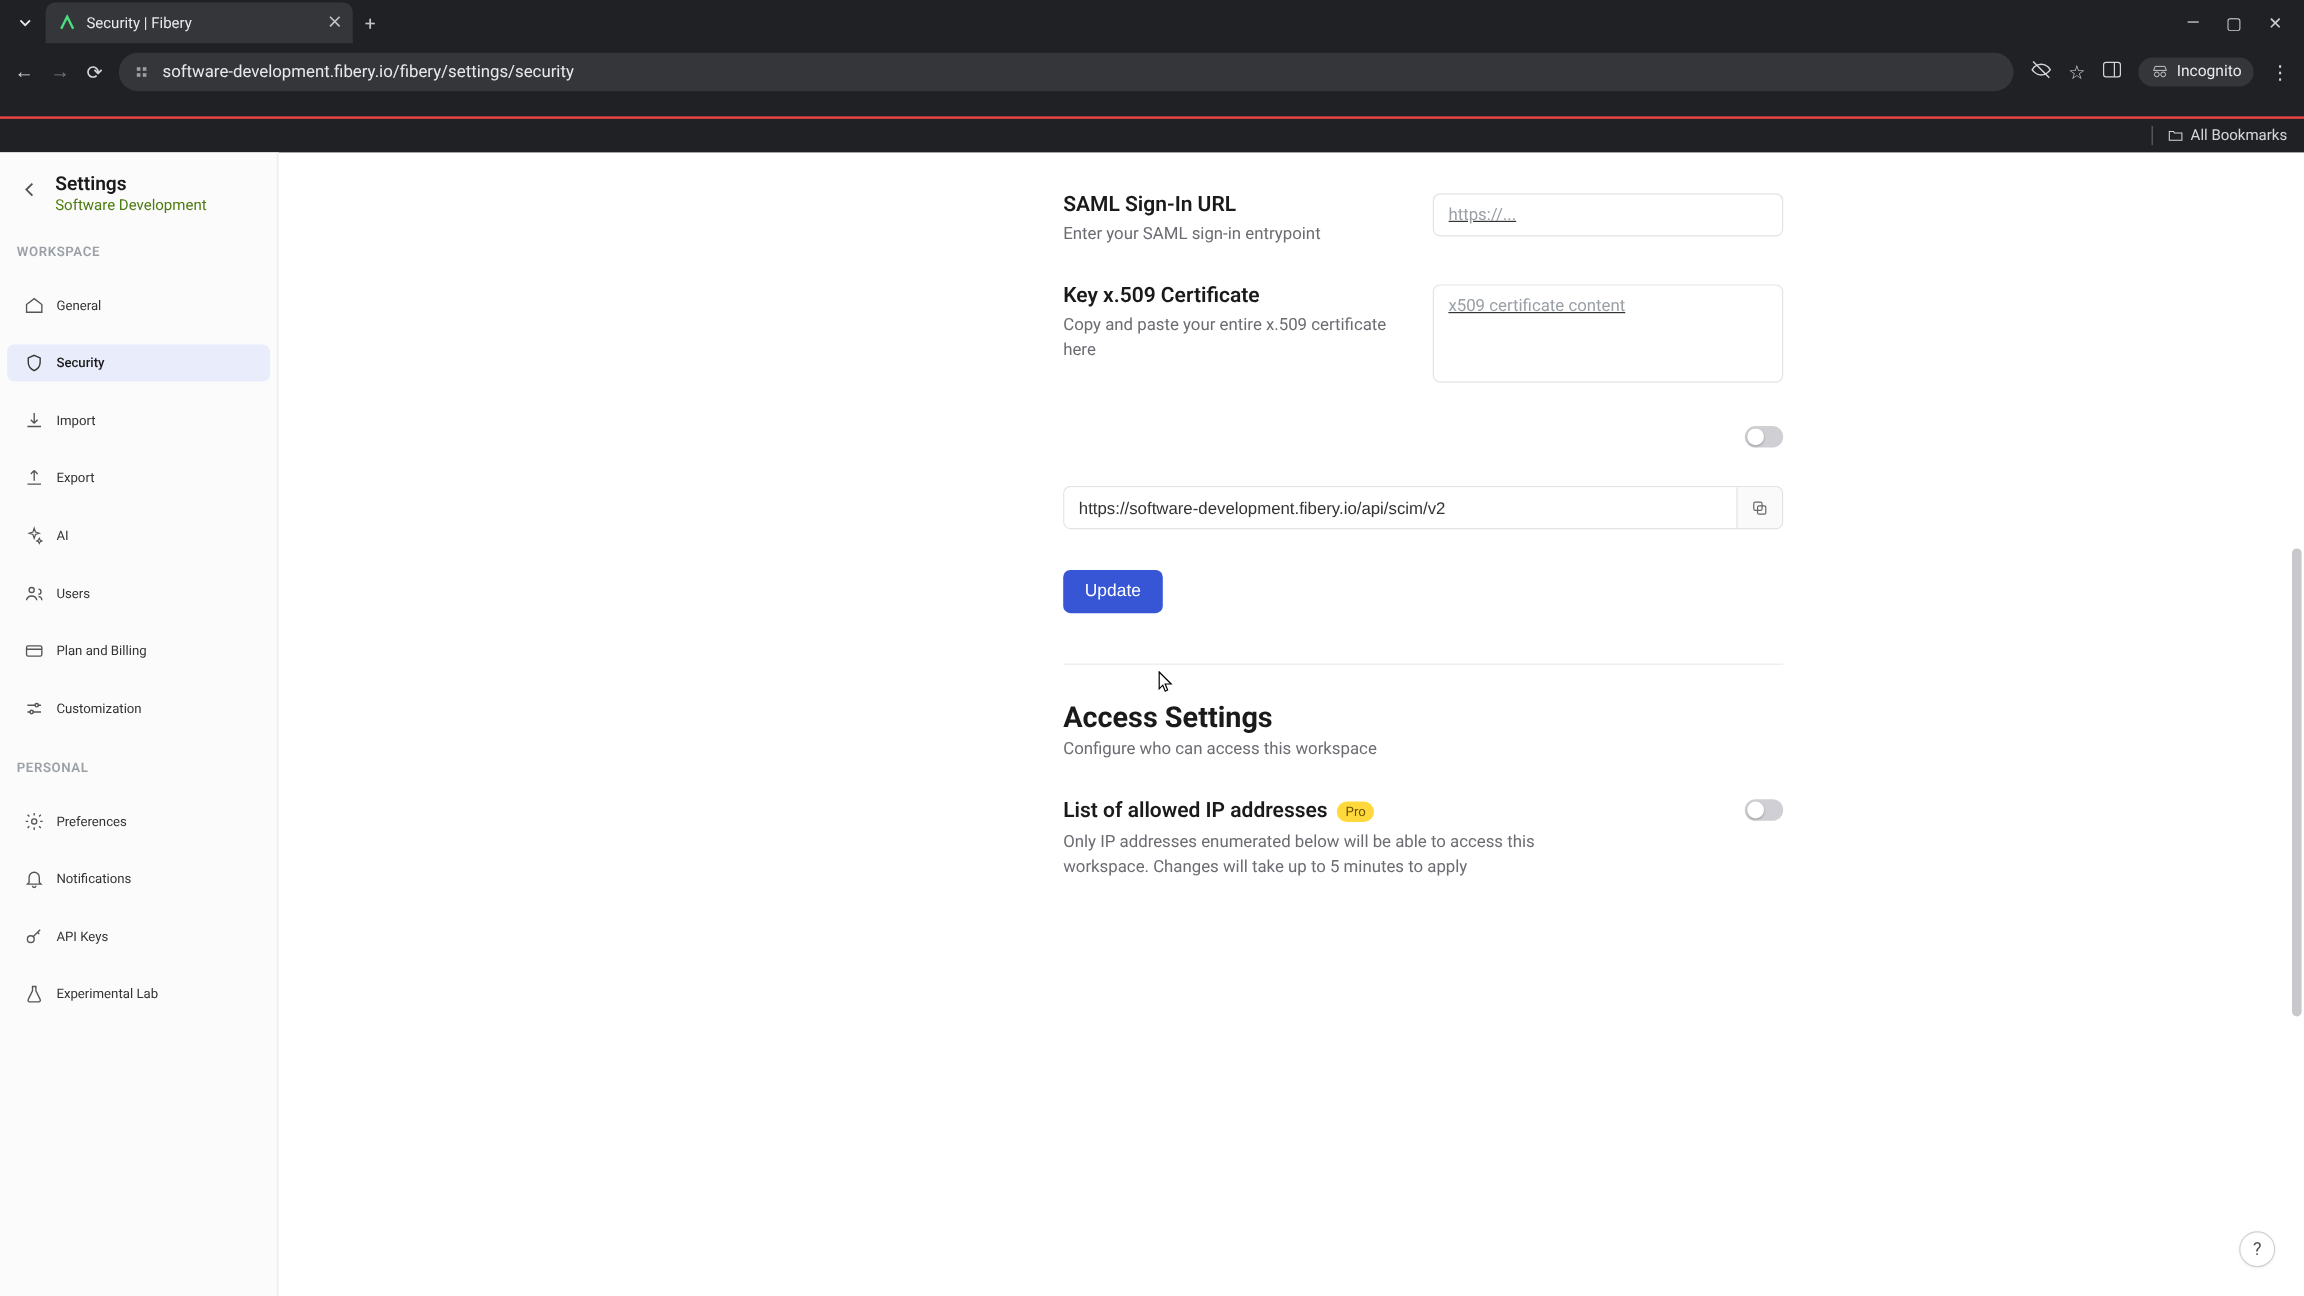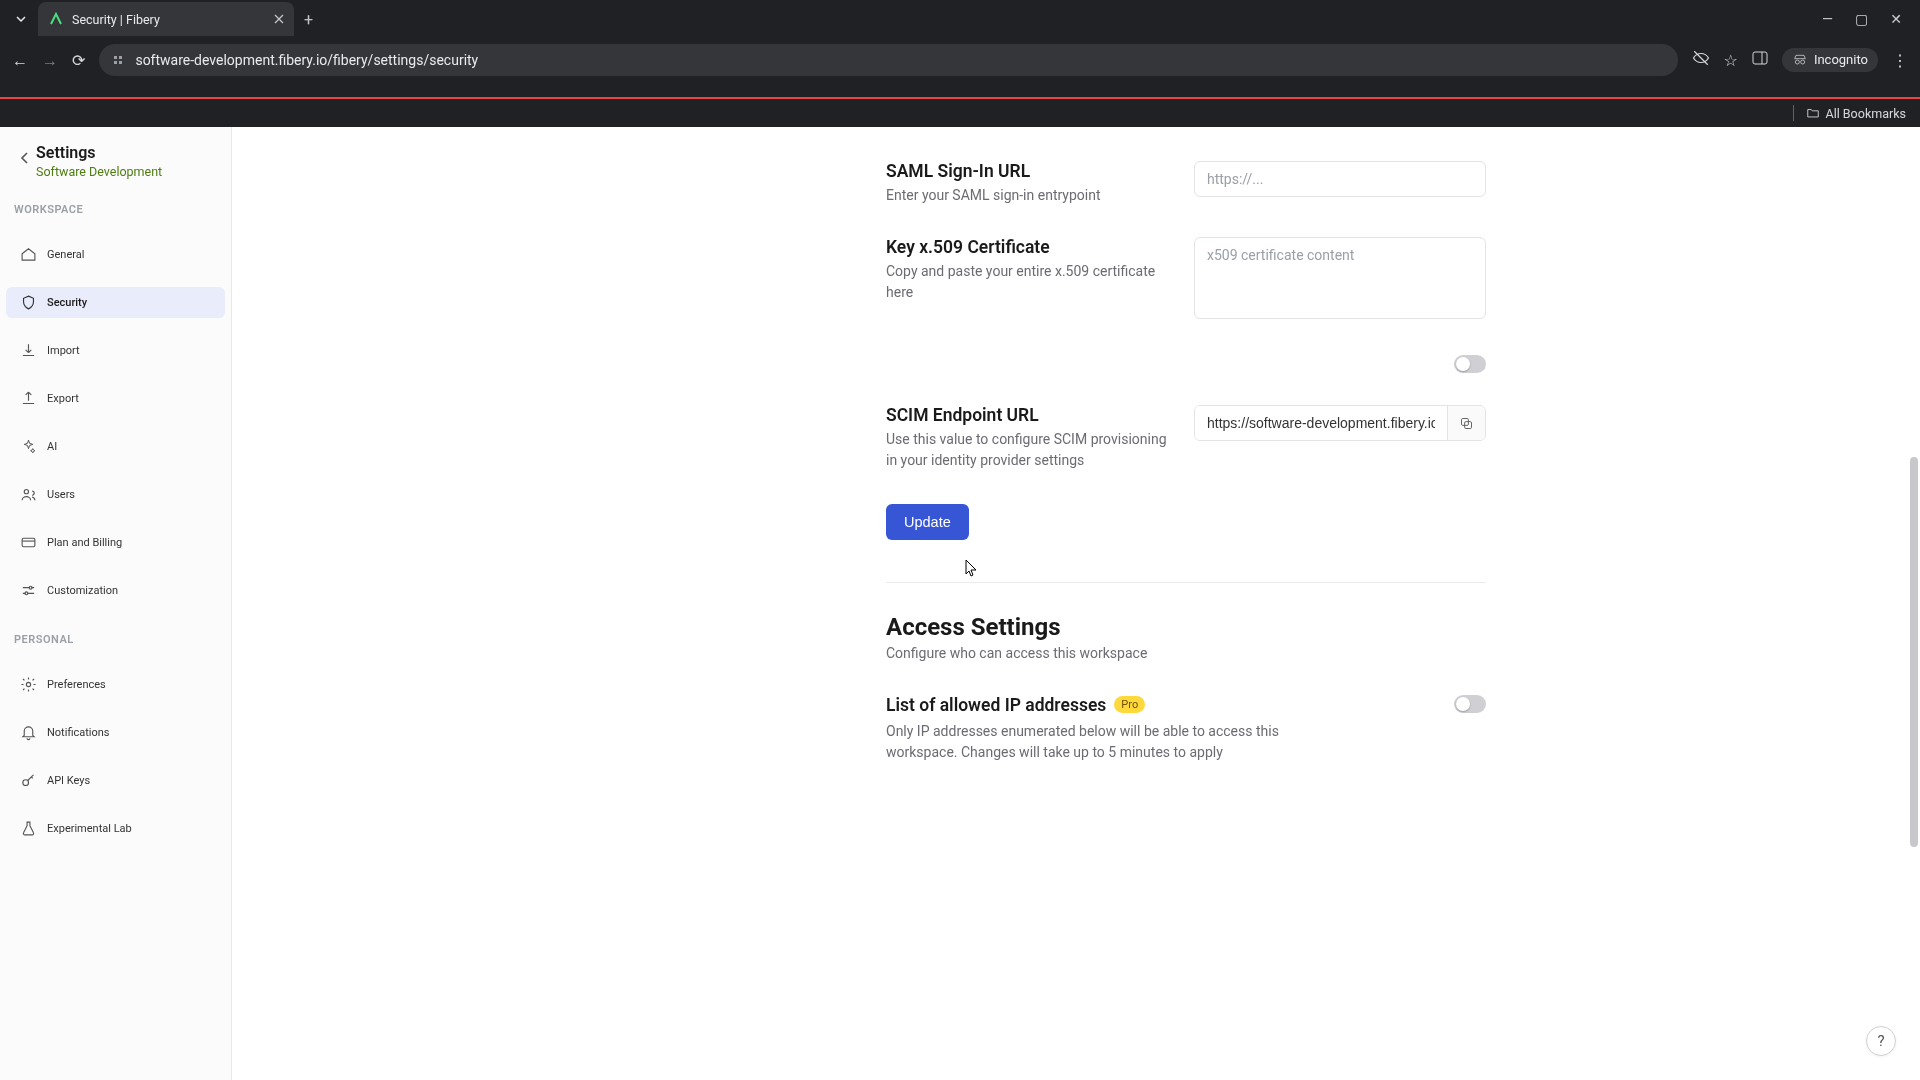--- a/index.html
+++ b/index.html
@@ -21,39 +21,39 @@
 .nav-btn.dim { opacity:.45; }
 .url-pill { flex:1; background:#35363a; border-radius: 20px; height: 32px; display:flex; align-items:center; padding: 0 12px; font-size: 14px; color:#e8eaed; gap:10px;}
 .incognito-chip { background:#35363a; border-radius:16px; padding:4px 10px; font-size:13px; display:flex; align-items:flex-start; gap:6px;}
 .bookmark-bar { height: 30px; display:flex; align-items:center; justify-content:flex-end; padding: 0 14px; font-size:12.5px; border-top:2px solid #ef4444;margin-top:15px;}
 .bookmark-bar .sep { width:1px; height:16px; background:#5f6368; margin-right:12px;}
 .bookmark-bar .folder { display:flex; align-items:center; gap:6px; opacity:.9;}
 
 
 .app { display:flex; height: calc(1080px - 112px); position:relative; }
 .sidebar { width: 232px; border-right:1px solid #e8e8ea; background:#fbfbfc; padding: 10px 0; }
-.sidebar-header { display:flex; align-items:flex-start; padding: 6px 14px 14px; }
+.sidebar-header { display:flex; align-items:flex-start; gap:10px; padding: 6px 14px 14px; }
 .back-btn { width:22px; height:22px; display:flex; align-items:center; justify-content:center; color:#555; margin-top:4px;}
 .sidebar-title { font-size:16px; font-weight:600; color:#1a1a1a; }
 .sidebar-sub { font-size:12.5px; color:#4d7c0f; margin-top:2px; }
 .group-label { font-size:11px; font-weight:600; letter-spacing:.5px; color:#9aa0a6; padding: 10px 14px 6px; }
 .nav-item { display:flex; align-items:center; gap:10px; padding: 7px 14px; margin: 17px 6px; border-radius:6px; font-size:11px; color:#333; cursor:pointer; }
 .nav-item.active { background:#e9ecfb; color:#1a1a1a; font-weight:500; }
 .nav-item svg { width:17px; height:17px; flex-shrink:0; }
 
 .content { flex:1; overflow-y:auto; position:relative; }
 .content-inner { max-width: 900px; margin: 0 auto; padding: 18px 40px 60px 260px; }
 
 
 .setting-row { display:flex; padding: 16px 0; gap: 26px; }
 .setting-left { width: 282px; flex-shrink:0; }
 .setting-title { font-size:17.5px; font-weight:600; color:#1a1a1a; margin-bottom:4px; }
 .setting-desc { font-size:14px; color:#6b6b72; line-height:1.45; }
 .setting-right { flex:1; }
-input.text-input, textarea.text-input { width:100%; border:1px solid #e3e3e6; border-radius:6px; padding: 9px 12px; font-size:14px; font-family:inherit; color:#333; background:#fff; }
+input.text-input, textarea.text-input { width:100%; border:1px solid #e3e3e6; border-radius:6px; padding: 9px 12px; font-size:14px; font-family:inherit; color:#333; background:#fff;text-decoration:underline; }
 input.text-input::placeholder, textarea.text-input::placeholder { color:#9aa0a6; }
 textarea.text-input { height: 82px; resize:none; }
 .readonly-row { display:flex; border:1px solid #e3e3e6; border-radius:6px; overflow:hidden; }
 .readonly-row input { border:none; flex:1; padding:9px 12px; font-size:14px; color:#333; background:#fff; }
 .copy-btn { width:38px; display:flex; align-items:center; justify-content:center; border-left:1px solid #e3e3e6; background:#fafafb; cursor:pointer; }
 
 .toggle { position:relative; width:32px; height:18px; background:#d0d0d4; border-radius:10px; cursor:pointer; }
 .toggle::after { content:""; position:absolute; left:2px; top:2px; width:14px; height:14px; background:#fff; border-radius:50%; box-shadow:0 1px 2px rgba(0,0,0,.25); }
 
 .alert-error { background:#f9d5da; color:#7a2e38; padding: 12px 14px; border-radius:4px; font-size:14px; margin-top: 12px; }
@@ -272,24 +272,20 @@
         </div>
       </div>
 
       <div class="setting-row">
         <div class="setting-right" style="display:flex; justify-content:flex-end;">
           <div class="toggle"></div>
         </div>
       </div>
 
       <div class="setting-row">
-        <div class="setting-left">
-          <div class="setting-title">SCIM Endpoint URL</div>
-          <div class="setting-desc">Use this value to configure SCIM provisioning in your identity provider settings</div>
-        </div>
         <div class="setting-right">
           <div class="readonly-row">
             <input readonly="" value="https://software-development.fibery.io/api/scim/v2" style="">
             <div class="copy-btn">
               <svg width="15" height="15" viewBox="0 0 24 24">
                   <rect x="9" y="9" width="11" height="11" rx="2" stroke="#666" fill="none" stroke-width="1.6"></rect>
                   <rect x="4" y="4" width="11" height="11" rx="2" stroke="#666" fill="none" stroke-width="1.6"></rect>
                 </svg>
             </div>
           </div>

